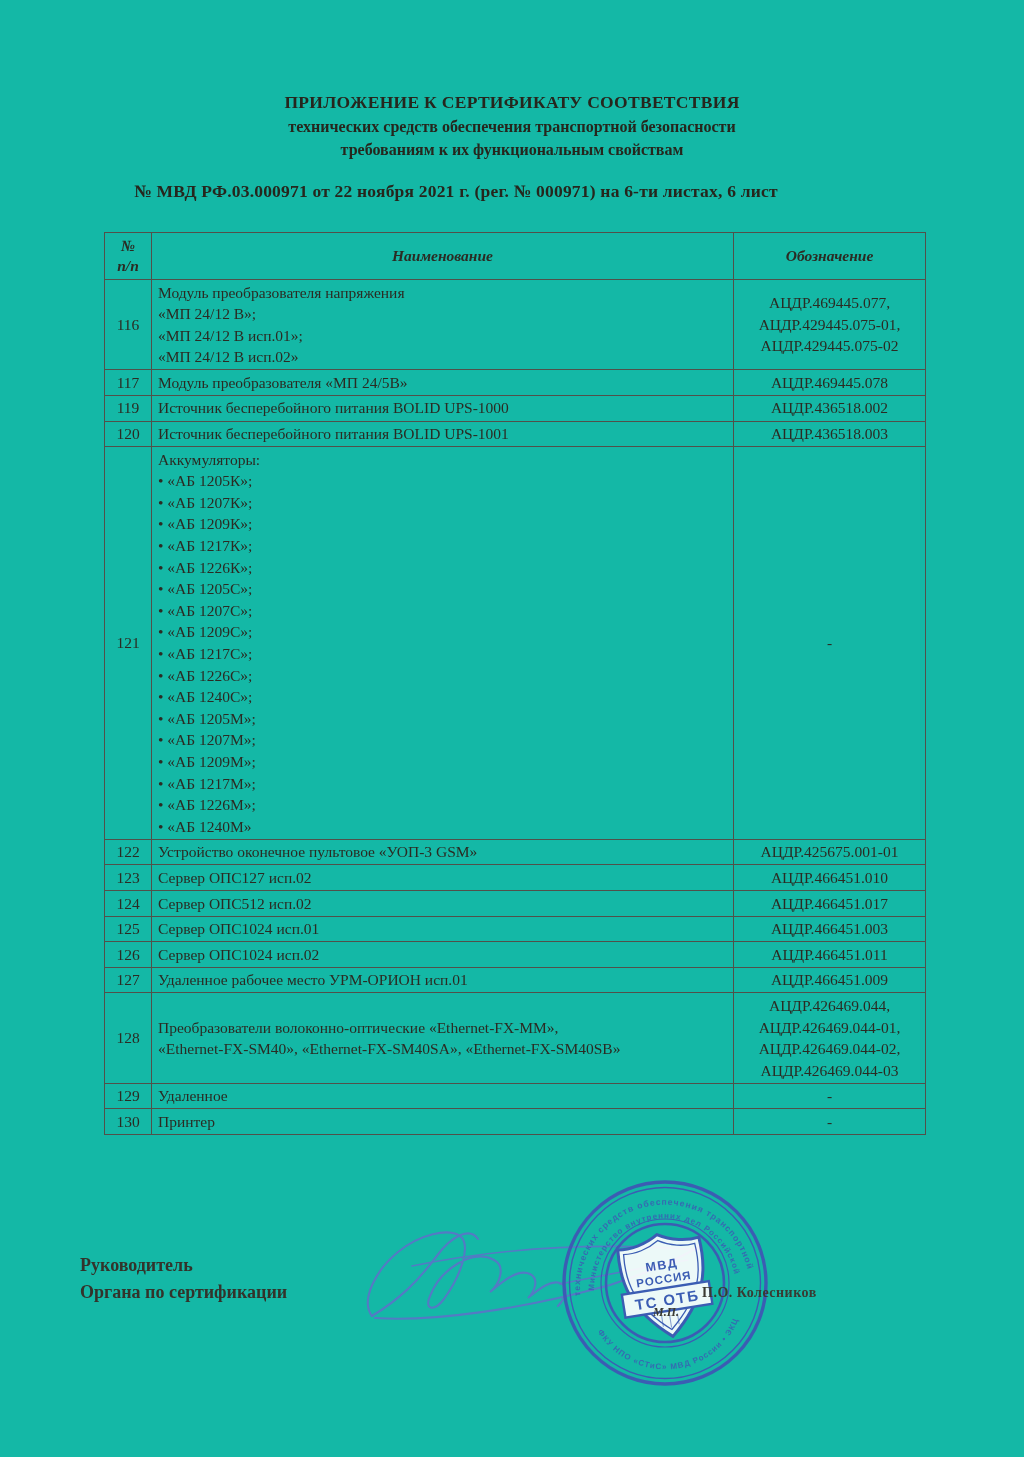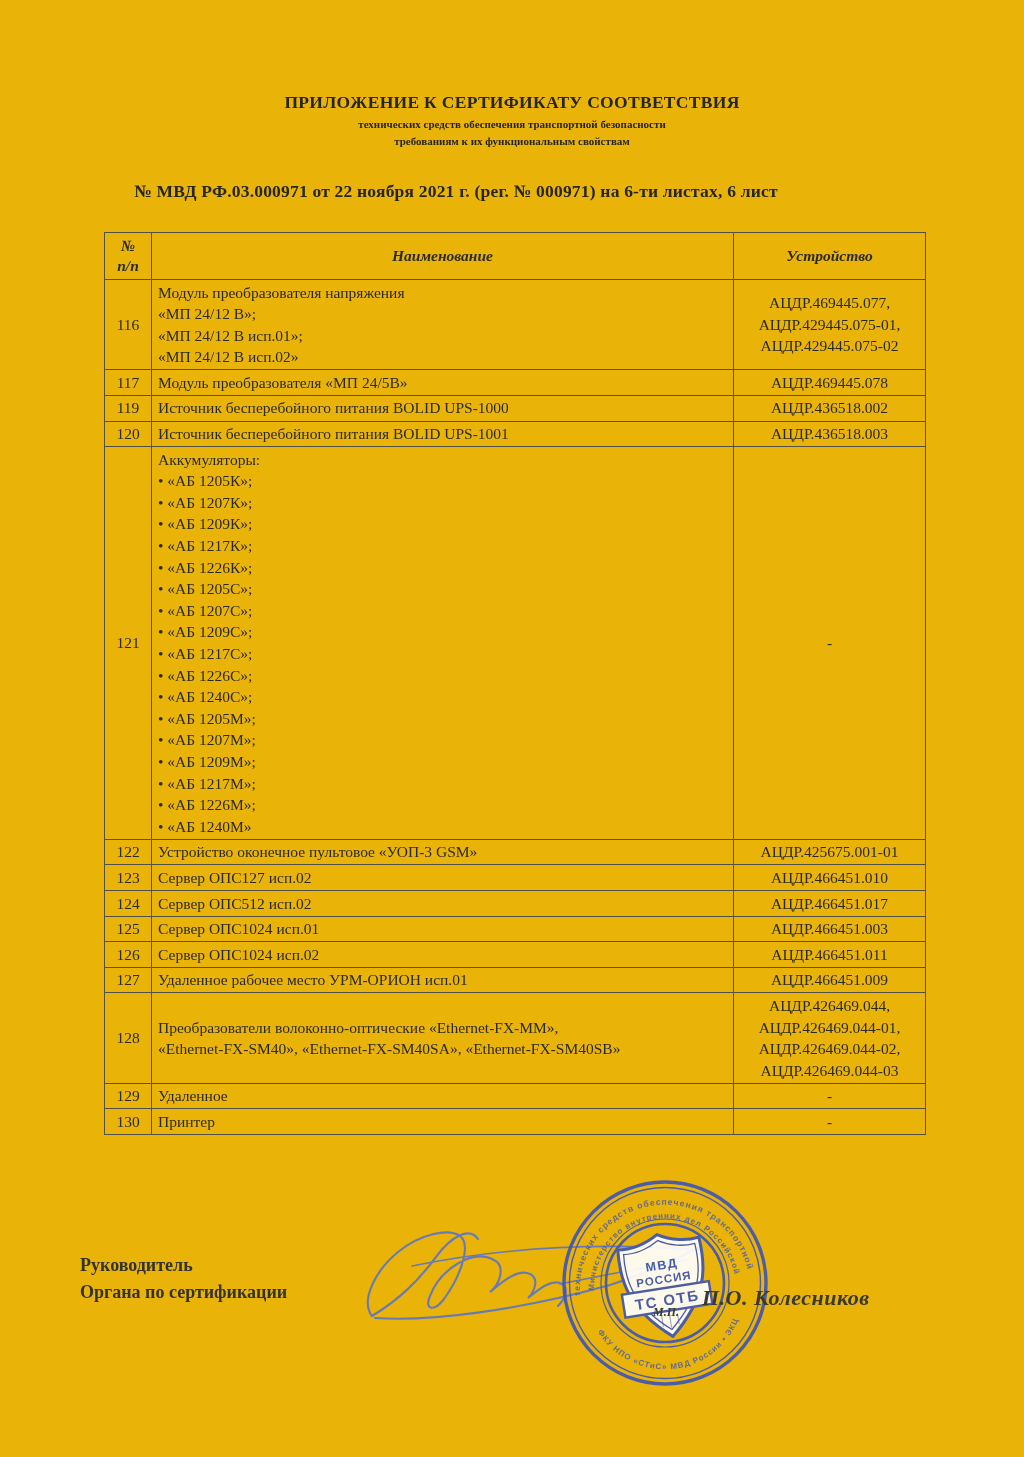--- a/index.html
+++ b/index.html
@@ -1,24 +1,24 @@
 <!DOCTYPE html>
 <html lang="ru"><head>
 <meta charset="utf-8">
 <style>
   html,body{margin:0;padding:0;background:#ffffff;}
   .page{
-    position:relative;width:1024px;height:1457px;background:#eab308;
+    position:relative;width:1024px;height:1457px;background:#14b8a6;
     font-family:"Liberation Serif","DejaVu Serif",serif;color:#2b2b23;
     overflow:hidden;
   }
   
   .title-block{position:absolute;top:92px;left:0;width:1024px;text-align:center;}
   .title-main{font-size:17.5px;font-weight:bold;letter-spacing:.3px;color:#26261d;}
-  .title-sub{font-size:11px;font-weight:bold;margin-top:5px;color:#26261d;}
+  .title-sub{font-size:16px;font-weight:bold;margin-top:5px;color:#26261d;}
   .cert-line{position:absolute;top:181px;left:0;width:912px;text-align:center;
     font-size:17.5px;font-weight:bold;color:#26261d;letter-spacing:.2px;}
   
   table.items{
     position:absolute;left:104px;top:232px;width:821px;
     border-collapse:collapse;table-layout:fixed;
   }
   table.items col.c-num{width:47px;}
   table.items col.c-name{width:582px;}
   table.items col.c-des{width:192px;}
@@ -34,21 +34,21 @@
   td.cell-num{text-align:center;margin-left:12px;}
   td.cell-name{text-align:left;padding-left:10px;}
   td.cell-des{text-align:center;padding-left:4px;padding-right:4px;}
   
   .signer-role{
     position:absolute;left:80px;top:1252px;
     font-size:18px;font-weight:bold;color:#33332b;line-height:27px;
   }
   .signer-name{
     position:absolute;left:702px;top:1285px;
-    font-size:22px;font-weight:bold;font-style:italic;color:#3a3a32;letter-spacing:.5px;
+    font-size:14px;font-weight:bold;color:#3a3a32;letter-spacing:.5px;
   }
   .seal-mark{
     position:absolute;left:653px;top:1305px;
     font-size:12px;font-weight:bold;font-style:italic;color:#3a3a32;
   }
   .signature-svg{position:absolute;left:360px;top:1215px;}
   .stamp-svg{position:absolute;left:558px;top:1176px;opacity:.92;}
 </style>
 </head>
 <body>
@@ -68,21 +68,21 @@
         <col class="c-name">
         <col class="c-des">
       </colgroup>
     <thead>
       <tr>
         <th>
           <span>№</span><br>
           <span>п/п</span>
         </th>
         <th>Наименование</th>
-        <th>Устройство</th>
+        <th>Обозначение</th>
       </tr>
     </thead>
     <tbody id="items-tbody">
         <tr>
           <td class="cell-num">116</td>
           <td class="cell-name">Модуль преобразователя напряжения<br>«МП 24/12 В»;<br>«МП 24/12 В исп.01»;<br>«МП 24/12 В исп.02»</td>
           <td class="cell-des">АЦДР.469445.077,<br>АЦДР.429445.075-01,<br>АЦДР.429445.075-02</td>
         </tr>
         <tr>
           <td class="cell-num">117</td>

